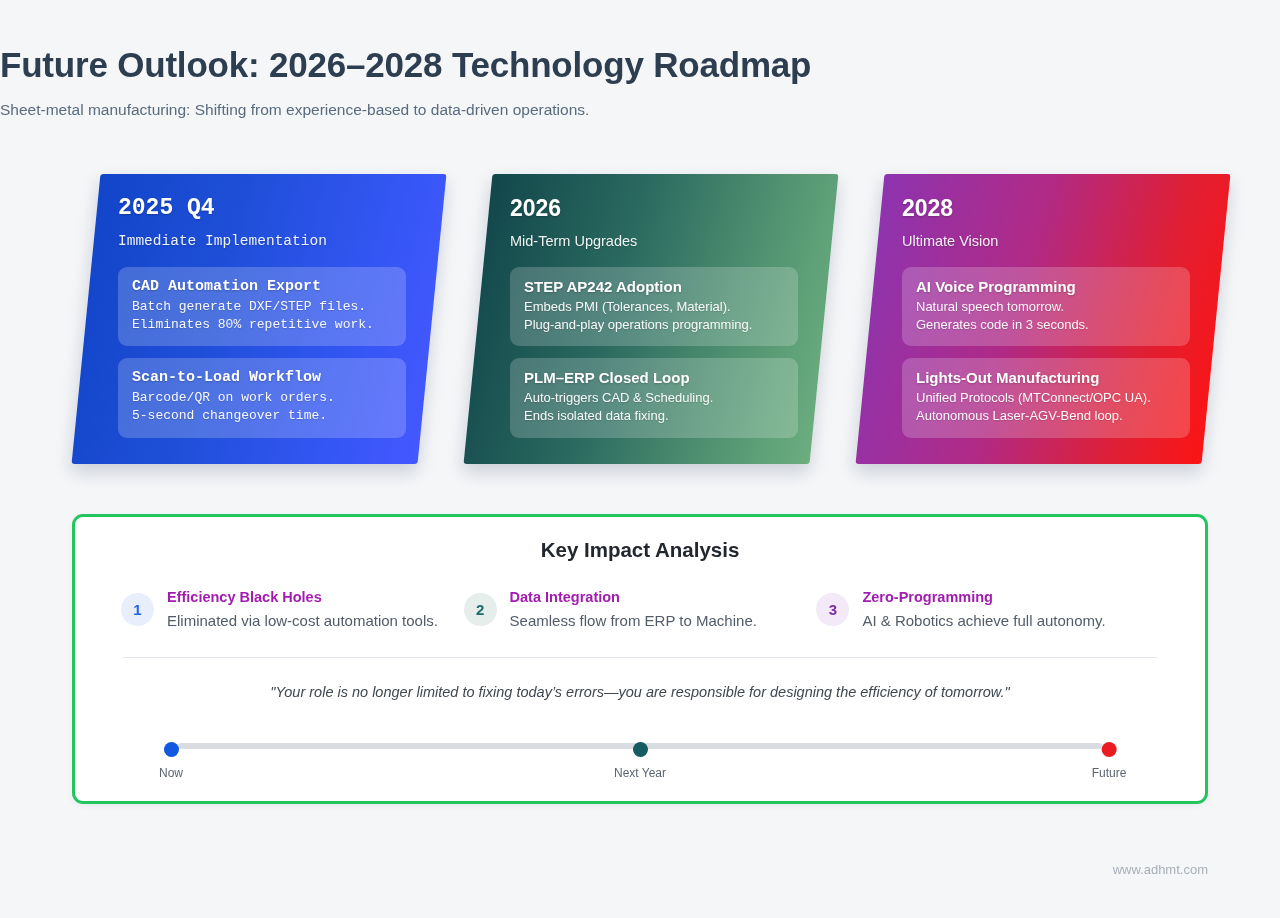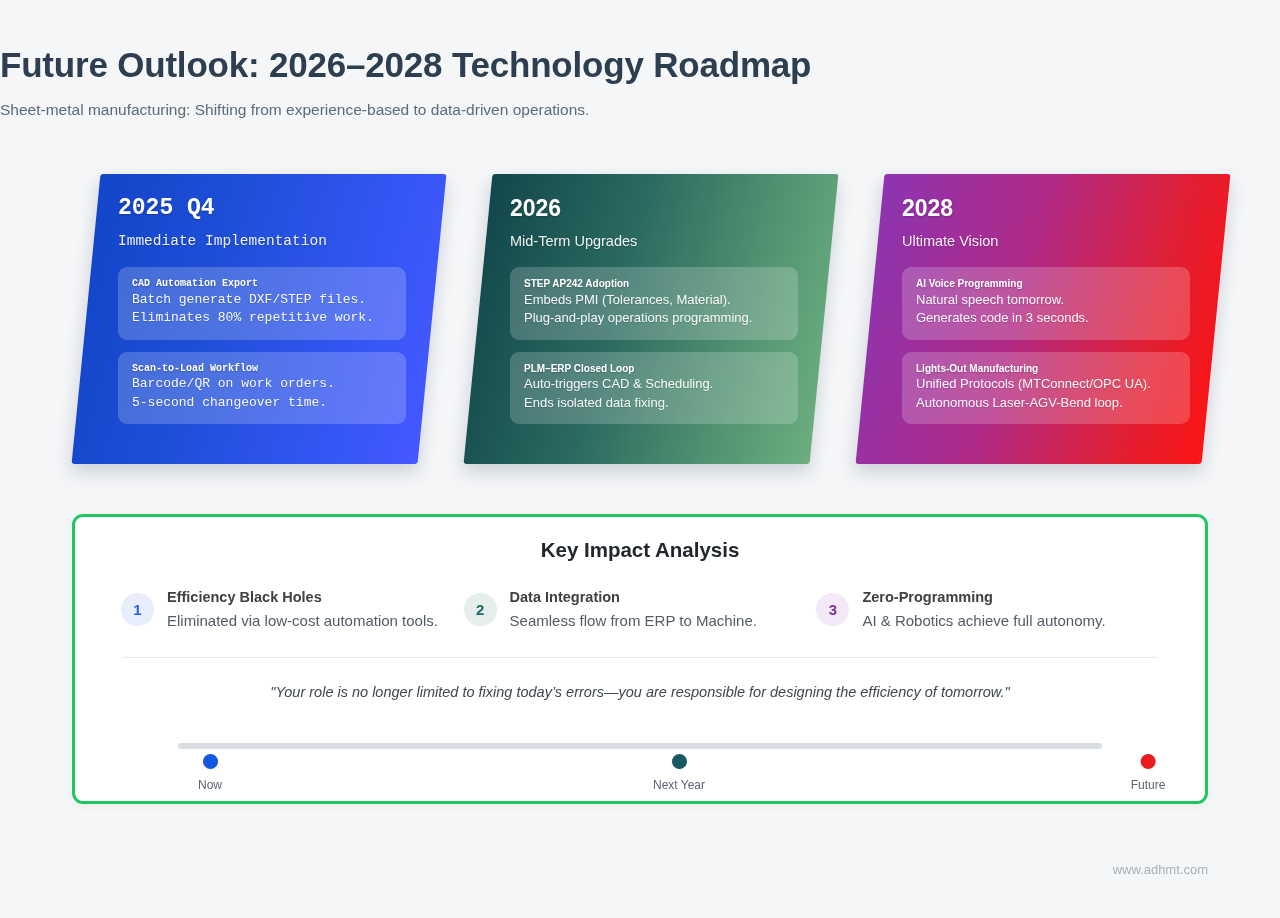--- a/index.html
+++ b/index.html
@@ -56,21 +56,21 @@
     text-shadow:0 1px 2px rgba(0,0,0,0.18);
   }
   .pill-list { margin-top:18px; }
   .pill {
     background:rgba(255,255,255,0.20);
     border-radius:9px;
     padding:10px 14px 12px 14px;
     margin-bottom:12px;
   }
   .pill-title {
-    font-size:10px; font-weight:bold; color:#fff;
+    font-size:15px; font-weight:bold; color:#fff;
     line-height:1.35;
     text-shadow:0 1px 2px rgba(0,0,0,0.22);
   }
   .pill-line {
     font-size:13px; color:rgba(255,255,255,0.96);
     line-height:1.42;
     text-shadow:0 1px 1px rgba(0,0,0,0.14);
   }
 
   
@@ -94,41 +94,41 @@
   .badge {
     flex:0 0 auto;
     width:33px; height:33px; border-radius:50%;
     display:flex; align-items:center; justify-content:center;
     font-size:15px; font-weight:bold;
   }
   .badge.b1 { background:#e8eefc; color:#2563eb; }
   .badge.b2 { background:#e6eeec; color:#1a6b68; }
   .badge.b3 { background:#f4e9f7; color:#7e2fa3; }
   .impact-text-title {
-    font-size:14.5px; font-weight:bold; color:#404040; line-height:1.35;
+    font-size:14.5px; font-weight:bold; color:#a21caf; line-height:1.35;
   }
   .impact-text-desc {
     font-size:15px; color:#525c68; line-height:1.42; margin-top:2px;
   }
 
   .divider {
     margin:26px 48px 0 48px; height:1px; background:#e3e6ea;
   }
   .quote {
     margin-top:26px; text-align:center;
     font-size:14.5px; font-style:italic; color:#3f4750;
   }
 
   
   .timeline { position:relative; margin:38px 96px 0 96px; height:46px; }
   .tl-track {
     position:absolute; left:7px; right:7px; top:5px;
     height:6px; background:#d9dde1; border-radius:3px;
   }
-  .tl-node { position:absolute; top:16px; transform:translateX(-50%); text-align:left;margin-left:39px; }
+  .tl-node { position:absolute; top:4px; transform:translateX(-50%); text-align:left; }
   .tl-node.n1 { left:0%; }
   .tl-node.n2 { left:50%; }
   .tl-node.n3 { left:100%; }
   .tl-dot {
     width:15px; height:15px; border-radius:50%; margin:0 auto;
   }
   .tl-dot.d1 { background:#1358e0; }
   .tl-dot.d2 { background:#165a62; }
   .tl-dot.d3 { background:#ea1c22; }
   .tl-label {

